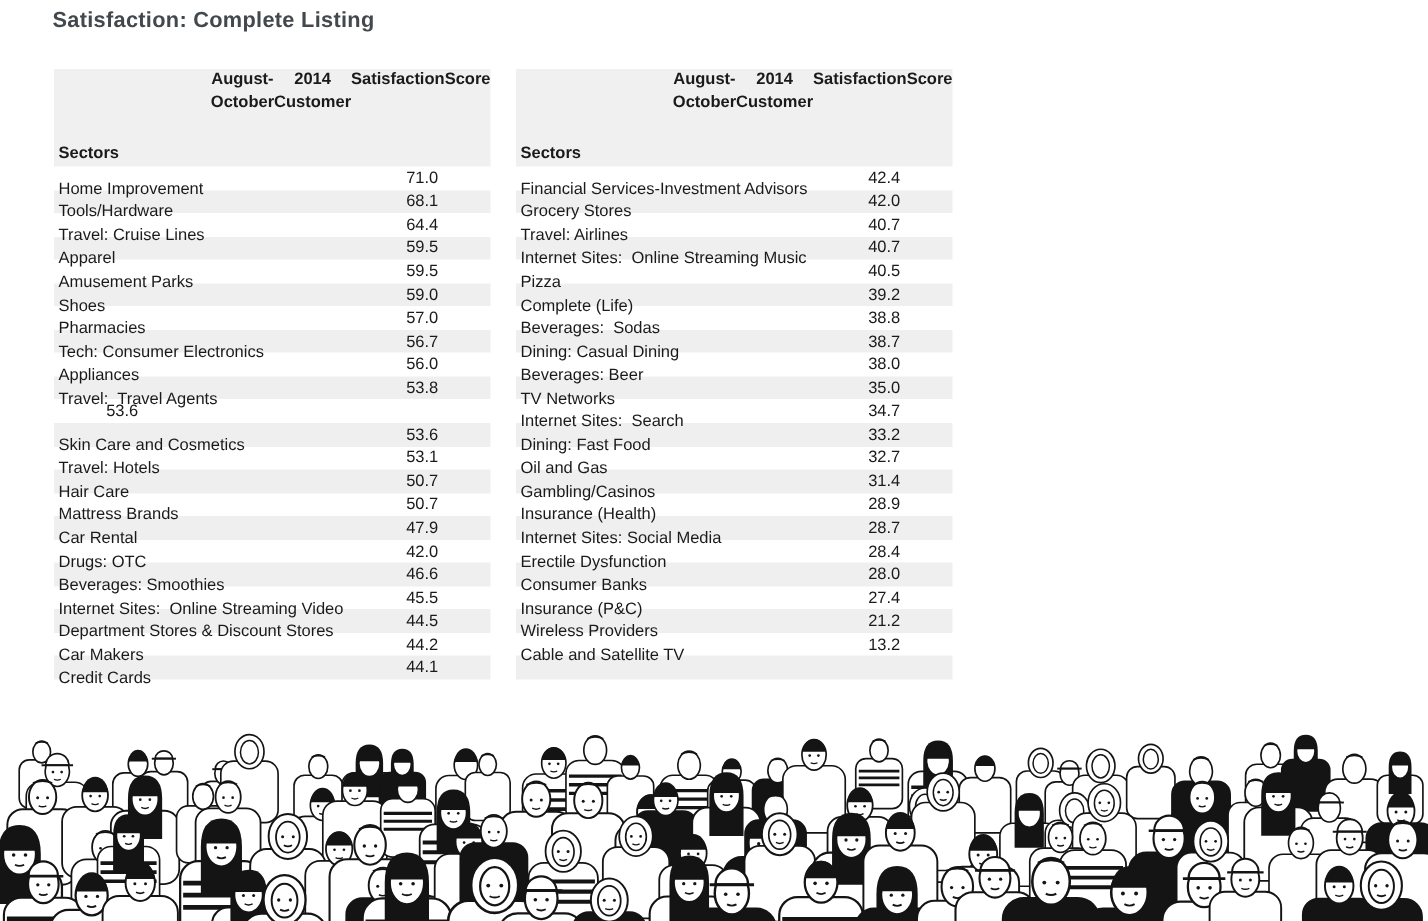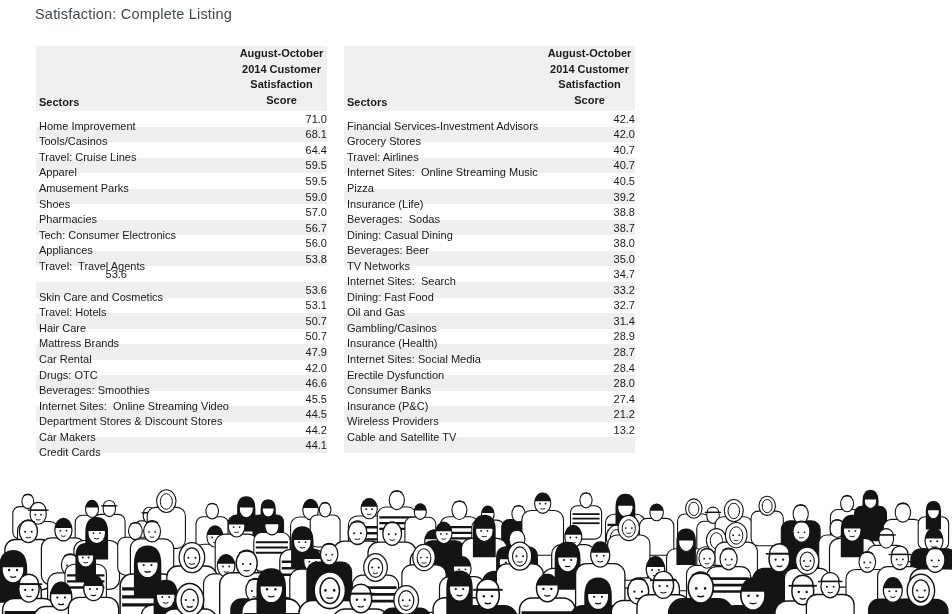--- a/index.html
+++ b/index.html
@@ -9,21 +9,21 @@
     font-family: "Liberation Sans", sans-serif;
     color: #1a1a1a;
     position: relative;
     overflow: hidden;
   }
   .page-title {
     position: absolute;
     left: 35px; top: 6px;
     margin: 0;
     font-size: 14.5px;
-    font-weight: normal;
+    font-weight: bold;
     letter-spacing: 0.2px;
     color: #43484d;
   }
   .tables-area {
     position: absolute;
     left: 36px; top: 46px;
     display: flex;
     gap: 17px;
   }
   .sat-table { width: 291px; }
@@ -37,21 +37,21 @@
     align-self: flex-end;
     font-weight: bold;
     font-size: 11px;
     padding: 0 0 3px 3px;
     white-space: pre;
     margin-top: 24px;
   }
   .h-score {
     width: 91px;
     display: flex;
-    flex-direction: column;
+    flex-direction: row;
     justify-content: flex-end;
     text-align: center;
     font-weight: bold;
     font-size: 11px;
     line-height: 15.4px;
     padding-bottom: 3px;
   }
   .t-body { display: block; }
   .t-row {
     display: flex;
@@ -62,21 +62,21 @@
   .t-row.alt { background: #efefef; }
   .c-sector {
     flex: 1;
     padding-left: 3px;
     white-space: pre;
     overflow: visible;
     margin-top: 14px;
   }
   .c-score {
     width: 91px;
-    text-align: right;
+    text-align: center;
     white-space: pre;
   }
   .crowd {
     position: absolute;
     left: 0; top: 482px;
     width: 952px; height: 132px;
     overflow: hidden;
   }
 </style>
 </head>
@@ -98,21 +98,21 @@
           <span>Score</span>
         </div>
       </div>
       <div class="t-body">
   <div class="t-row">
     <div class="c-sector">Home Improvement</div>
     <div class="c-score">71.0</div>
   </div>
 
   <div class="t-row alt">
-    <div class="c-sector">Tools/Casinos</div>
+    <div class="c-sector">Tools/Hardware</div>
     <div class="c-score">68.1</div>
   </div>
 
   <div class="t-row">
     <div class="c-sector">Travel: Cruise Lines</div>
     <div class="c-score">64.4</div>
   </div>
 
   <div class="t-row alt">
     <div class="c-sector">Apparel</div>
@@ -240,21 +240,21 @@
     <div class="c-sector">Internet Sites:  Online Streaming Music</div>
     <div class="c-score">40.7</div>
   </div>
 
   <div class="t-row">
     <div class="c-sector">Pizza</div>
     <div class="c-score">40.5</div>
   </div>
 
   <div class="t-row alt">
-    <div class="c-sector">Insurance (Life)</div>
+    <div class="c-sector">Complete (Life)</div>
     <div class="c-score">39.2</div>
   </div>
 
   <div class="t-row">
     <div class="c-sector">Beverages:  Sodas</div>
     <div class="c-score">38.8</div>
   </div>
 
   <div class="t-row alt">
     <div class="c-sector">Dining: Casual Dining</div>

